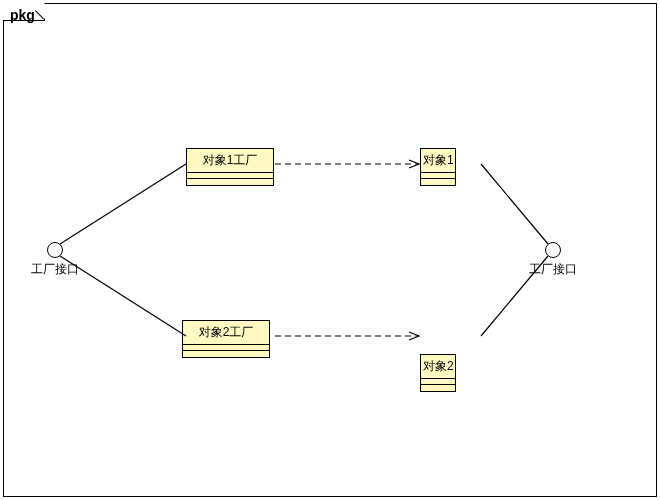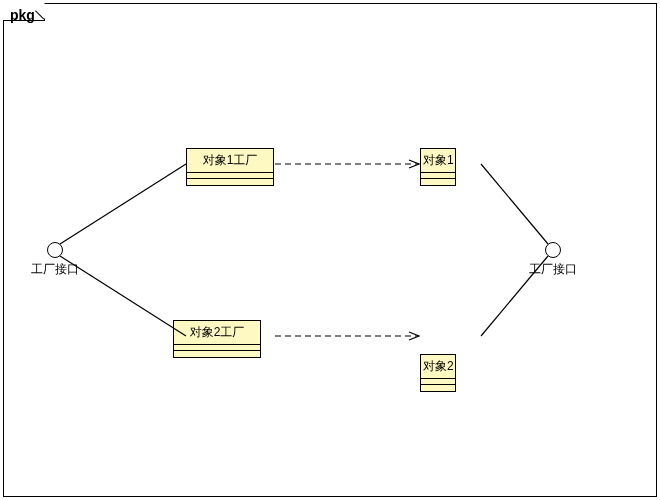--- a/index.html
+++ b/index.html
@@ -106,21 +106,21 @@
 
 <div class="interface-circle" style="left:545px; top:242px;"></div>
 <div class="interface-label" style="left:529px; top:261px;">工厂接口</div>
 
 <div class="class-box" style="left:186px; top:148px;">
   <div class="class-name">对象1工厂</div>
   <div class="class-slot"></div>
   <div class="class-slot"></div>
 </div>
 
-<div class="class-box" style="left:173px; top:320px;">
+<div class="class-box" style="left:182px; top:320px;">
   <div class="class-name">对象2工厂</div>
   <div class="class-slot"></div>
   <div class="class-slot"></div>
 </div>
 
 <div class="class-box class-box-small" style="left:420px; top:148px;">
   <div class="class-name">对象1</div>
   <div class="class-slot"></div>
   <div class="class-slot"></div>
 </div>

